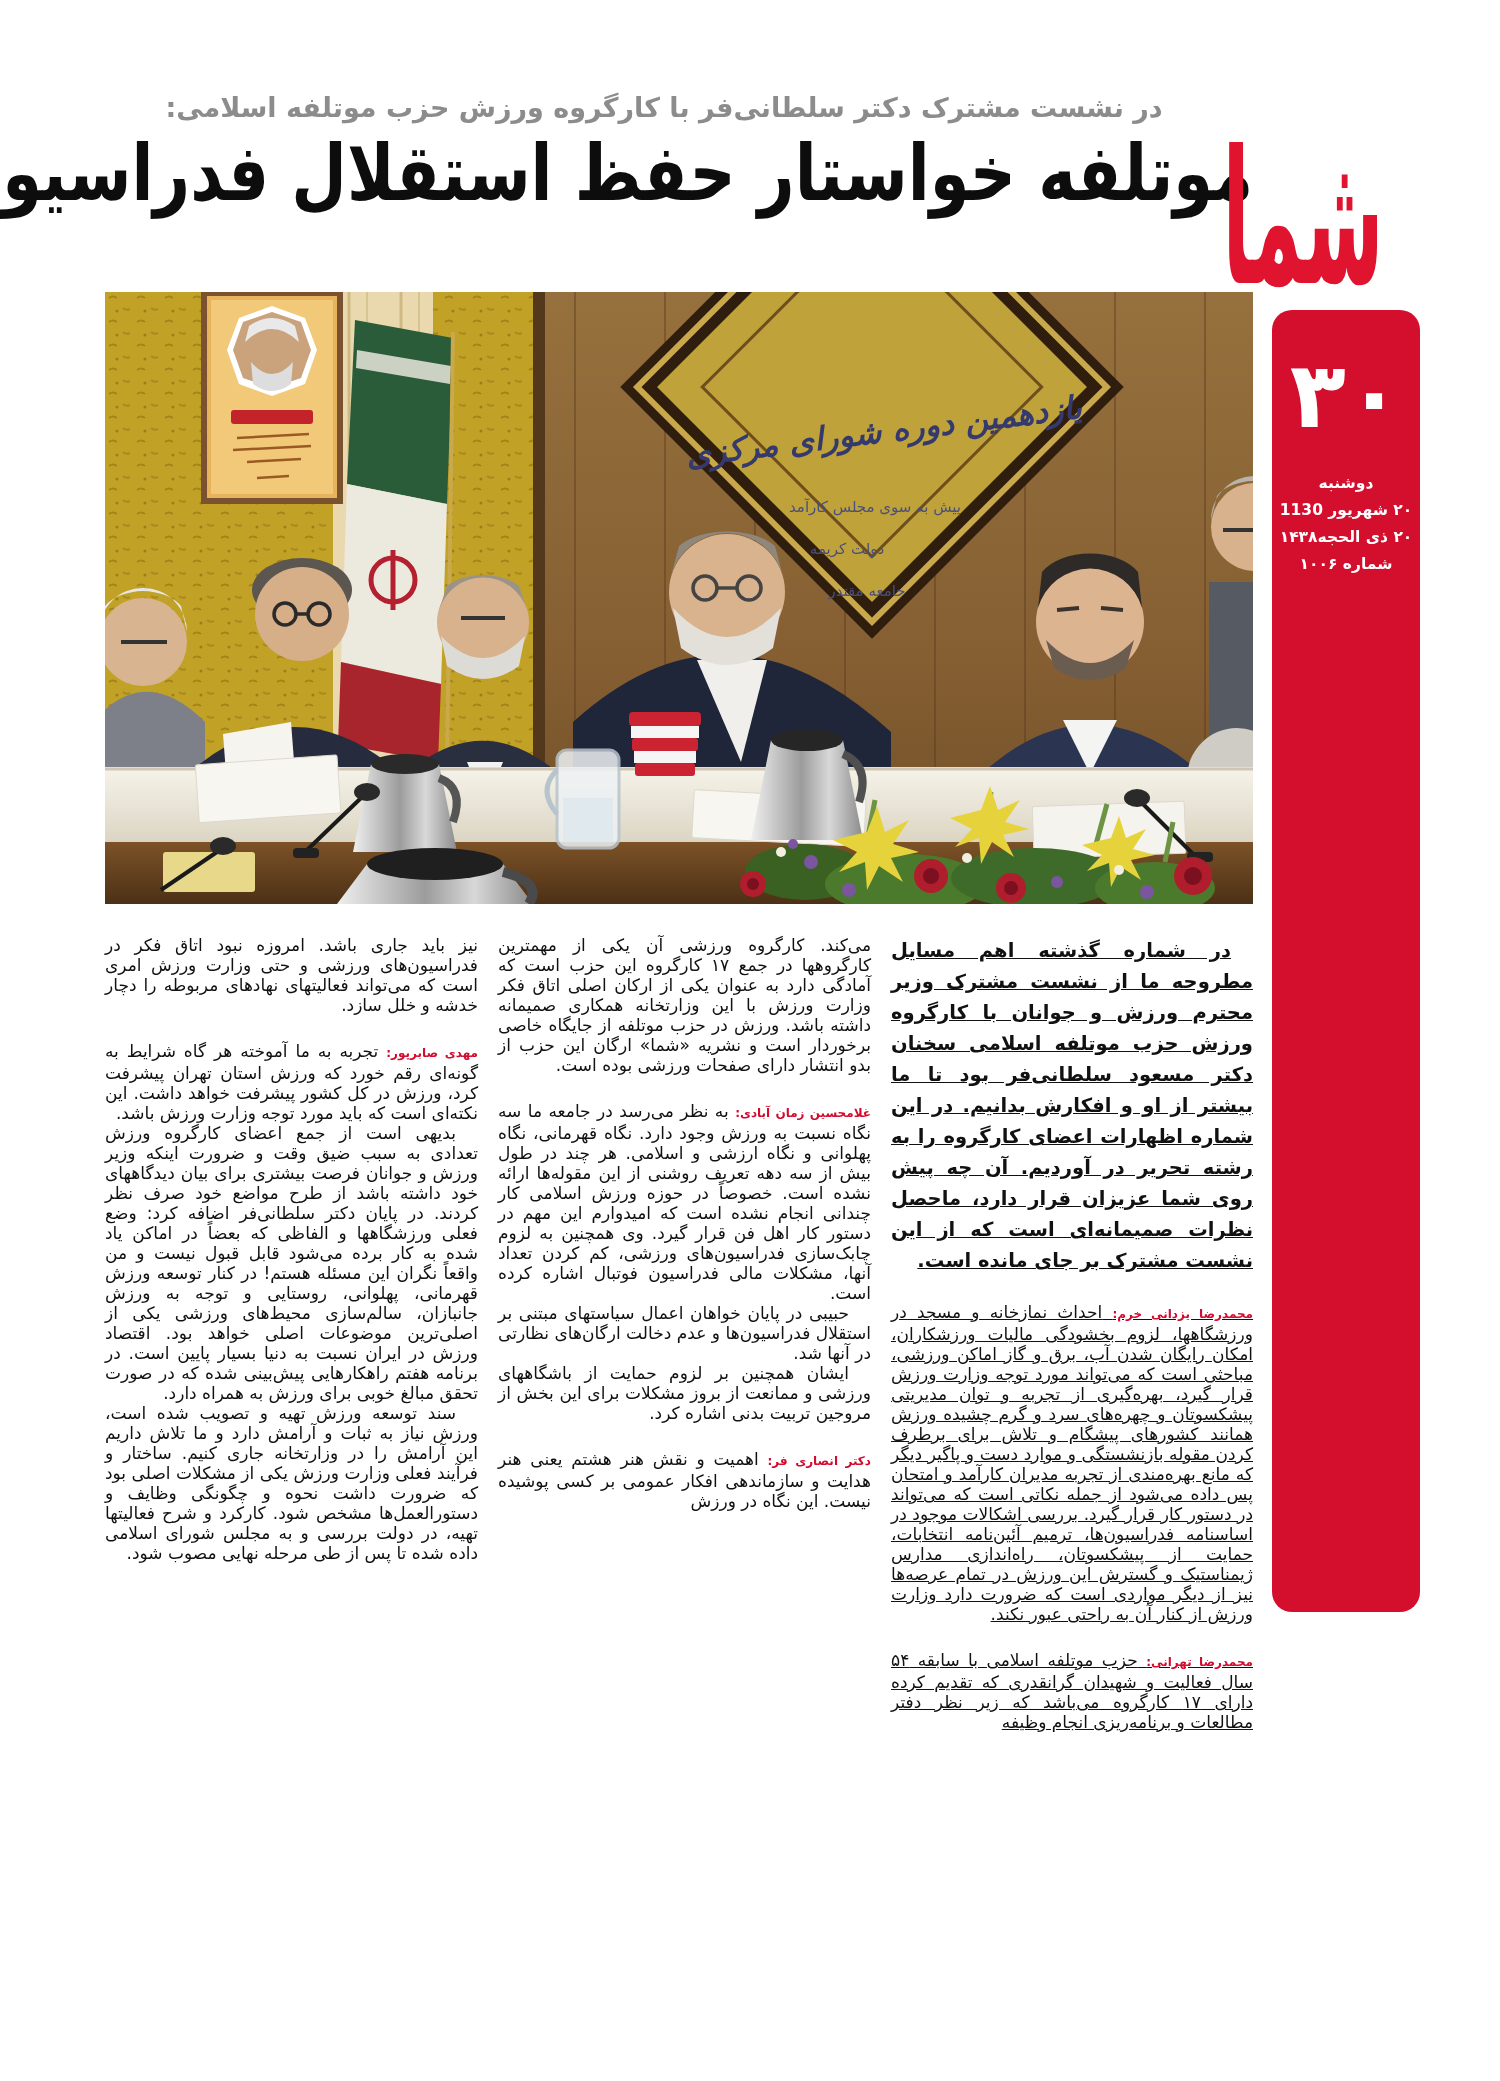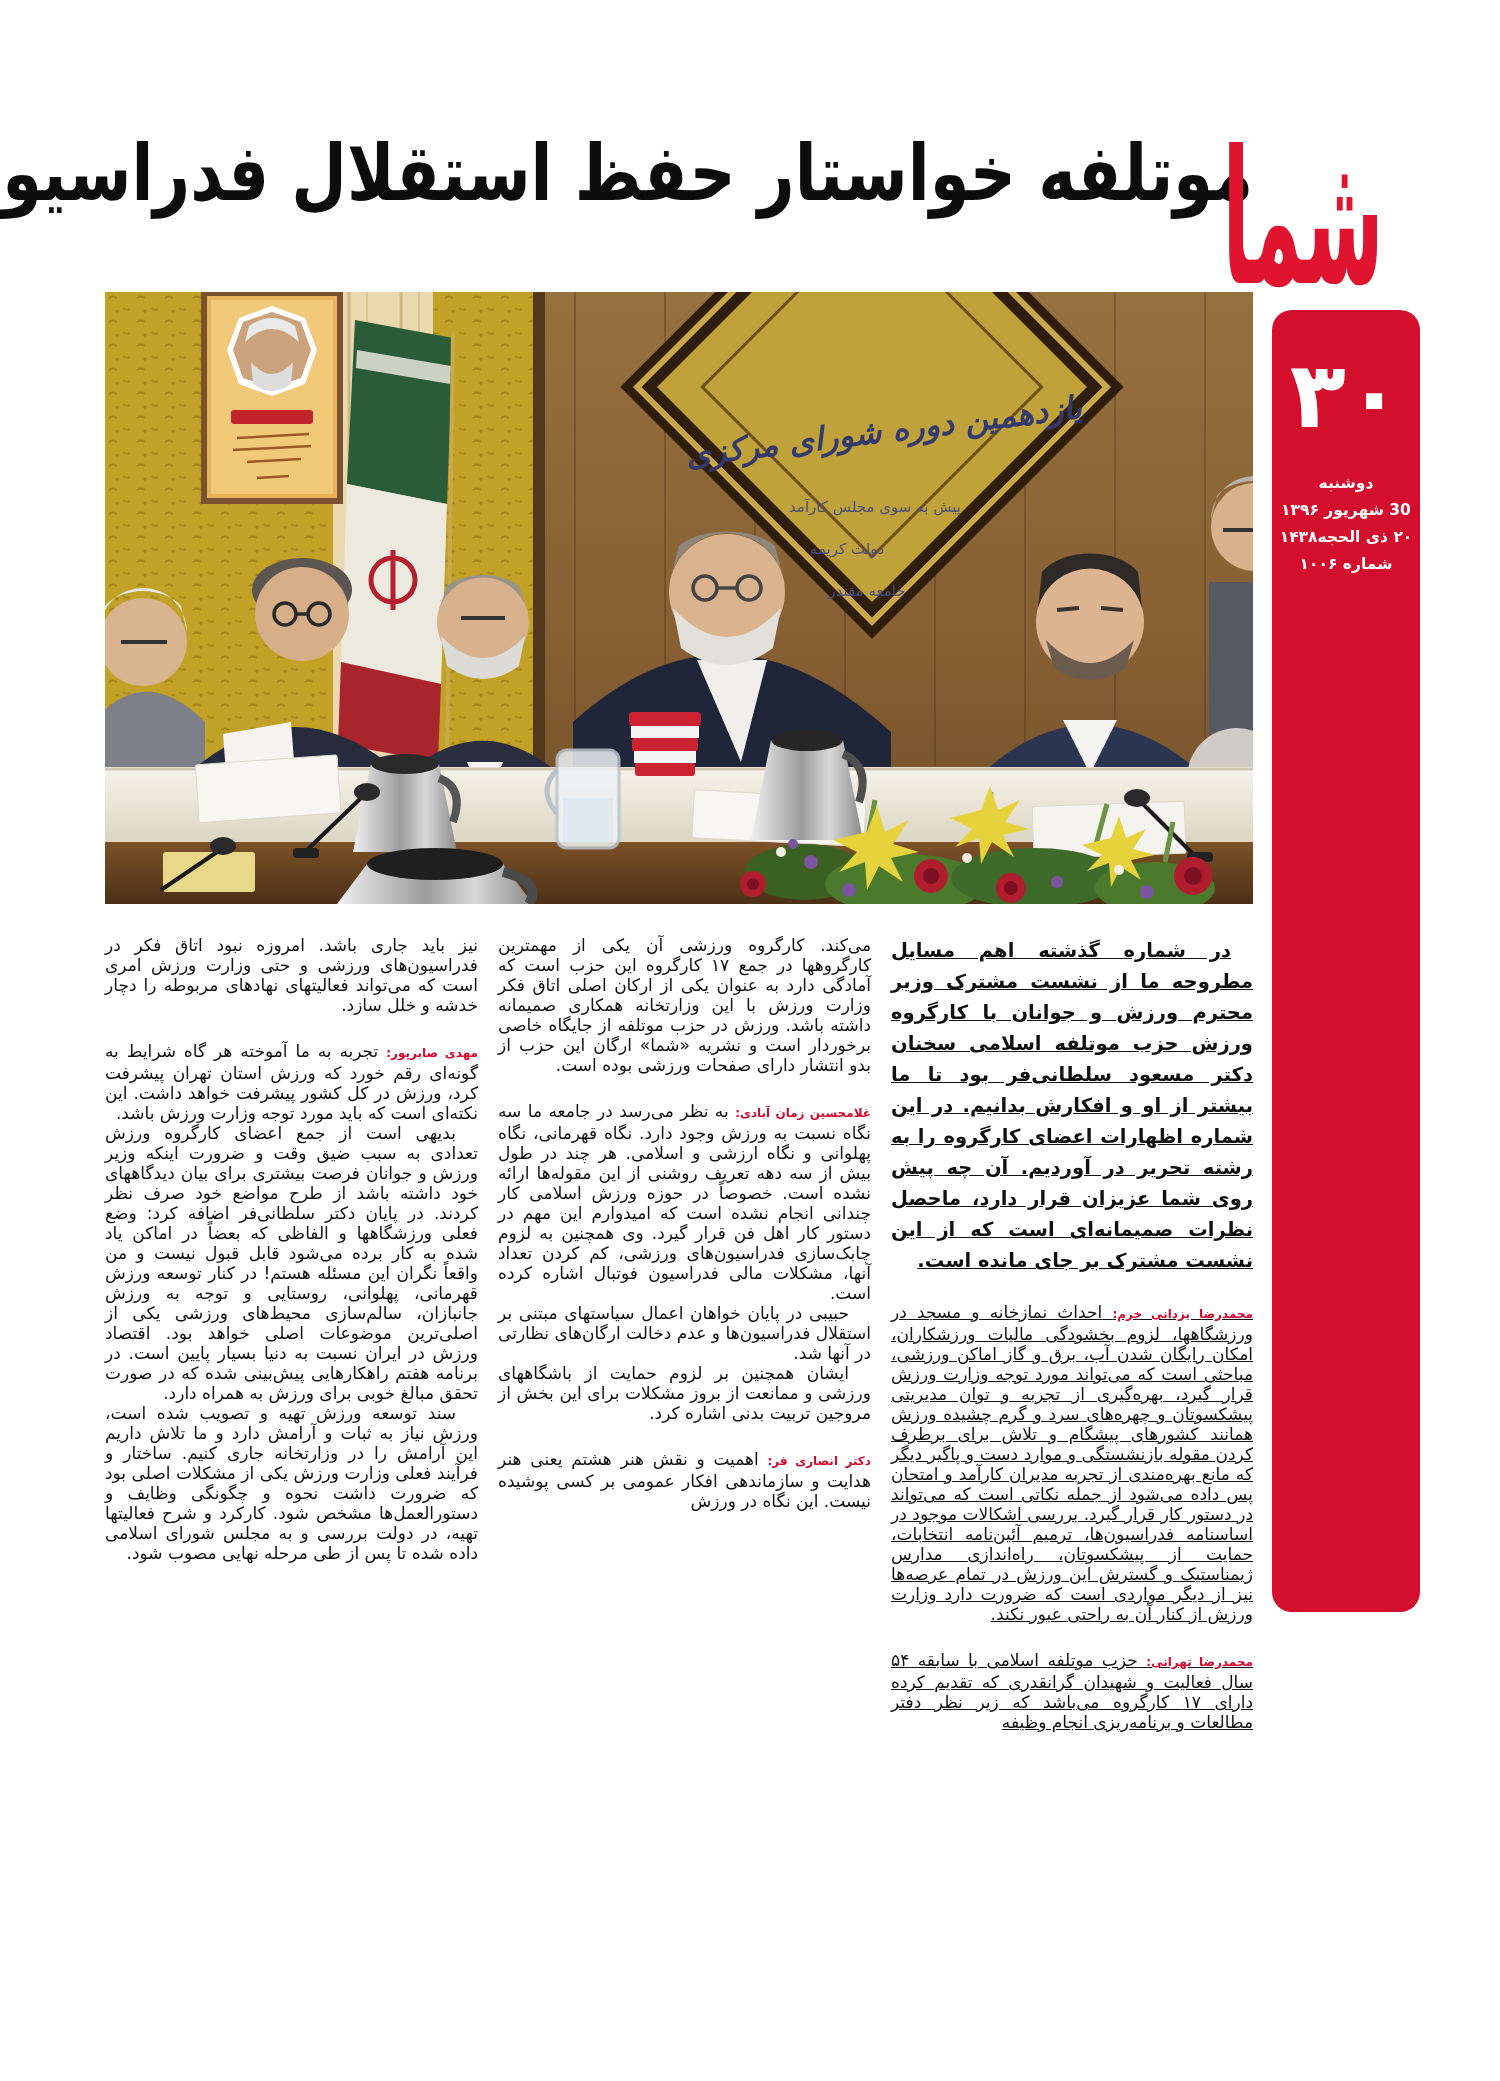--- a/index.html
+++ b/index.html
@@ -33,30 +33,31 @@
   .intro{font-size:19.5px !important;line-height:31px !important;font-weight:bold;text-indent:22px;}
   .sect{margin-top:26px !important;}
   .ind{text-indent:22px;}
   .spk{color:#d30b2e;font-weight:bold;font-size:12px;}
 </style>
 </head>
 <body>
 
 <div class="page">
 
+  <div class="kicker">در نشست مشترک دکتر سلطانی‌فر با کارگروه ورزش حزب موتلفه اسلامی:</div>
   <div class="headline">موتلفه خواستار حفظ استقلال فدراسیون ها شد</div>
 
   <div class="logo">شما</div>
   <div class="regmark"></div>
 
   <div class="redblock">
     <span class="pagenum">۳۰</span>
     <div class="dates">
       <div>دوشنبه</div>
-      <div>30 شهریور ۱۳۹۶</div>
+      <div>۲۰ شهریور 1130</div>
       <div>۲۰ ذی الحجه۱۴۳۸</div>
       <div>شماره ۱۰۰۶</div>
     </div>
   </div>
 
   <div class="photo">
     <svg width="1148" height="612" viewBox="0 0 1148 612">
       <defs>
         <linearGradient id="woodG" x1="0" y1="0" x2="0" y2="1">
           <stop offset="0" stop-color="#96713d"></stop>

